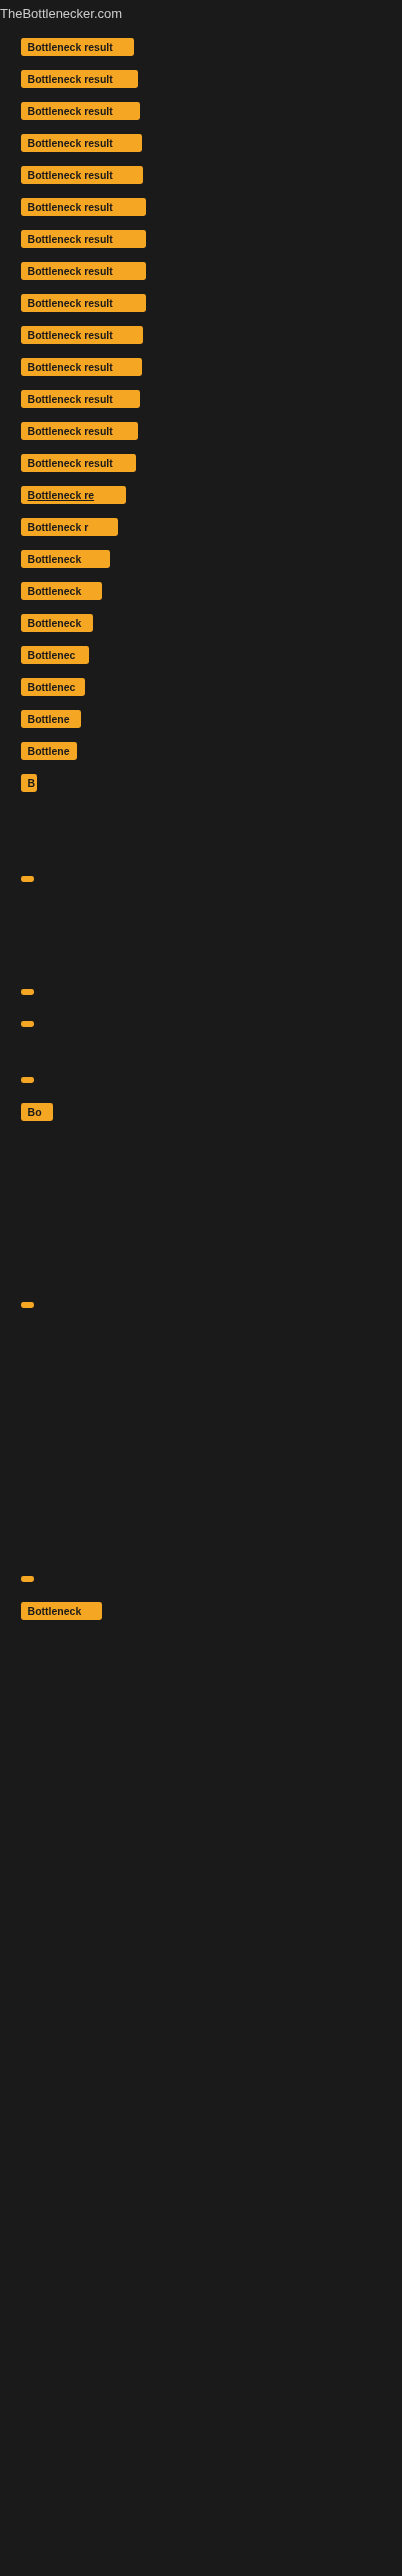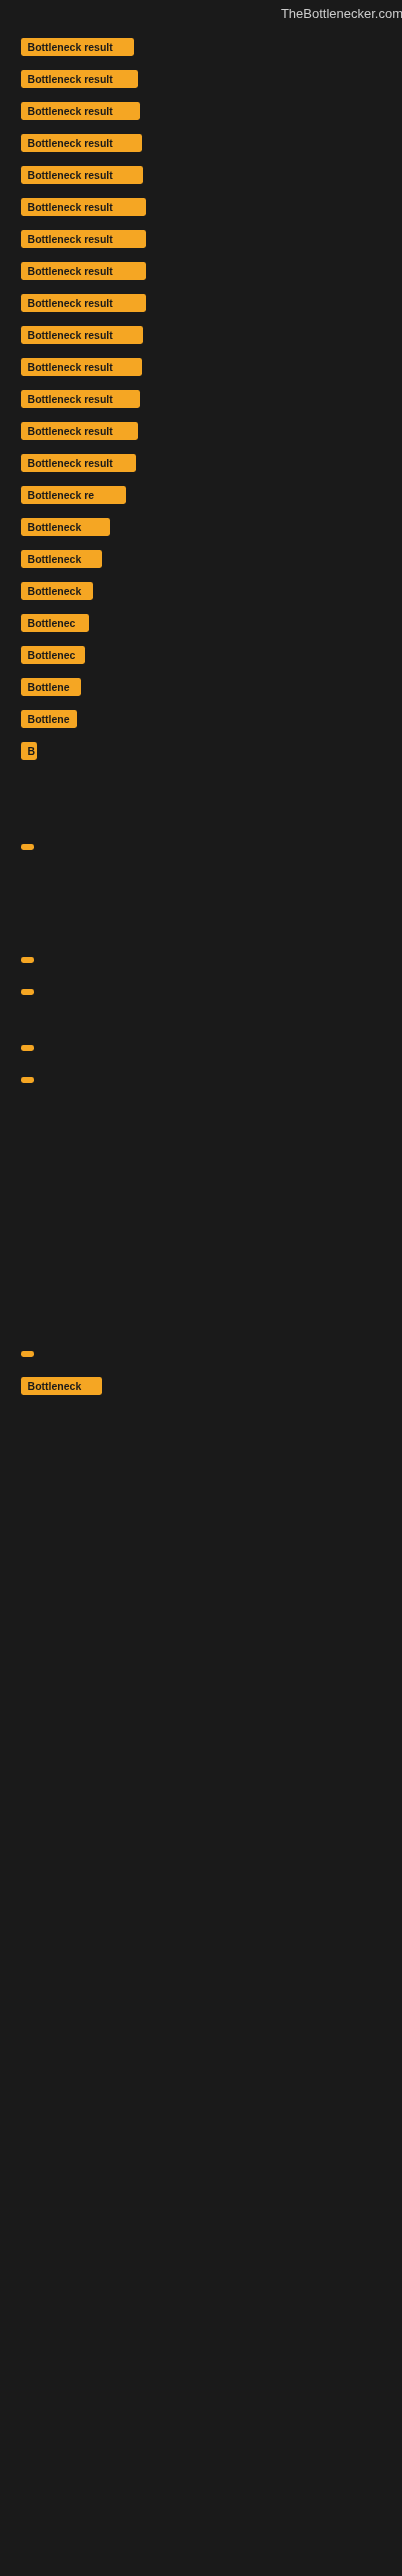--- a/index.html
+++ b/index.html
@@ -10,21 +10,21 @@
 
     body {
       width: 403px;
       min-height: 2576px;
       background-color: #1a1a1a;
       font-family: Arial, sans-serif;
       position: relative;
     }
 
     .site-title {
-      text-align: right;
+      text-align: left;
       color: #cccccc;
       font-size: 13px;
       padding: 6.4px 0 9.7px 0;
       font-weight: normal;
     }
 
     .bottleneck-badge {
       display: inline-block;
       background-color: #f5a623;
       color: #1a1a1a;
@@ -126,21 +126,24 @@
     <div class="result-row" style="min-height: 32px; padding-top: 4.8px; padding-bottom: 4.8px;">
       <div class="bottleneck-badge" style="max-width: 119px; width: 119px;">Bottleneck result</div>
     </div>
     <div class="result-row" style="min-height: 32px; padding-top: 4.8px; padding-bottom: 4.8px;">
       <div class="bottleneck-badge" style="max-width: 117px; width: 117px;">Bottleneck result</div>
     </div>
     <div class="result-row" style="min-height: 32px; padding-top: 4.8px; padding-bottom: 4.8px;">
       <div class="bottleneck-badge" style="max-width: 115px; width: 115px;">Bottleneck result</div>
     </div>
     <div class="result-row" style="min-height: 32px; padding-top: 4.8px; padding-bottom: 4.8px;">
-      <div class="bottleneck-badge" style="max-width: 105px; width: 105px;">Bottleneck re</div>
+      <div class="bottleneck-badge" style="max-width: 105px; width: 105px; text-decoration: underline;">Bottleneck re</div>
+    </div>
+    <div class="result-row" style="min-height: 32px; padding-top: 4.8px; padding-bottom: 4.8px;">
+      <div class="bottleneck-badge" style="max-width: 97px; width: 97px;">Bottleneck r</div>
     </div>
     <div class="result-row" style="min-height: 32px; padding-top: 4.8px; padding-bottom: 4.8px;">
       <div class="bottleneck-badge" style="max-width: 89px; width: 89px;">Bottleneck</div>
     </div>
     <div class="result-row" style="min-height: 32px; padding-top: 4.8px; padding-bottom: 4.8px;">
       <div class="bottleneck-badge" style="max-width: 81px; width: 81px;">Bottleneck</div>
     </div>
     <div class="result-row" style="min-height: 32px; padding-top: 4.8px; padding-bottom: 4.8px;">
       <div class="bottleneck-badge" style="max-width: 72px; width: 72px;">Bottleneck</div>
     </div>
@@ -164,20 +167,23 @@
     </div>
     <div class="result-row" style="min-height: 32px; padding-top: 4.8px; padding-bottom: 4.8px;">
       <div class="bottleneck-badge" style="max-width: 4px; width: 4px;"></div>
     </div>
     <div class="result-row" style="min-height: 32px; padding-top: 4.8px; padding-bottom: 4.8px; margin-bottom: 24px;">
       <div class="bottleneck-badge" style="max-width: 4px; width: 4px;"></div>
     </div>
     <div class="result-row" style="min-height: 32px; padding-top: 4.8px; padding-bottom: 4.8px;">
       <div class="bottleneck-badge" style="max-width: 4px; width: 4px;"></div>
     </div>
+    <div class="result-row" style="min-height: 32px; padding-top: 4.8px; padding-bottom: 4.8px; margin-bottom: 161px;">
+      <div class="bottleneck-badge" style="max-width: 32px; width: 32px;">Bo</div>
+    </div>
     <div class="result-row" style="min-height: 32px; padding-top: 4.8px; padding-bottom: 4.8px; margin-bottom: 242px;">
       <div class="bottleneck-badge" style="max-width: 4px; width: 4px;"></div>
     </div>
     <div class="result-row" style="min-height: 32px; padding-top: 4.8px; padding-bottom: 4.8px;">
       <div class="bottleneck-badge" style="max-width: 4px; width: 4px;"></div>
     </div>
     <div class="result-row" style="min-height: 32px; padding-top: 4.8px; padding-bottom: 4.8px;">
       <div class="bottleneck-badge" style="max-width: 81px; width: 81px;">Bottleneck</div>
     </div>
     <div style="height: 322px;"></div>

